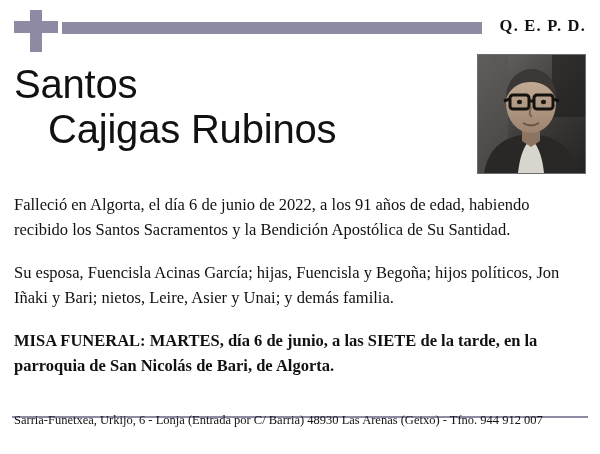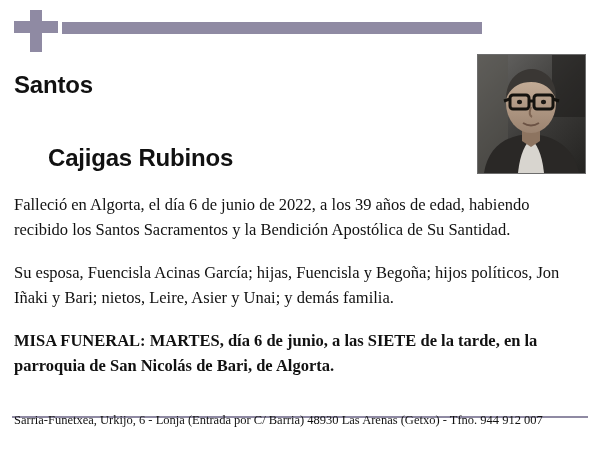--- a/index.html
+++ b/index.html
@@ -68,29 +68,28 @@
 
   
   .name-block {
     position: relative;
     padding: 10px 0 0 14px;
     height: 140px;
     box-sizing: border-box;
   }
   .name1, .name2 {
     font-family: "Liberation Sans", sans-serif;
-    font-weight: bold;
-    font-size: 24px;
+    font-weight: normal;
+    font-size: 40px;
     line-height: 45px;
     color: #111;
     letter-spacing: -0.2px;
   }
   .name2 {
     padding-left: 34px;
-    margin-top: 28px;
   }
   .photo {
     position: absolute;
     right: 14px;
     top: 2px;
     width: 107px;
     height: 118px;
     border: 1px solid #6d6d6d;
     overflow: hidden;
     background: #4a4a4a;
@@ -137,20 +136,21 @@
 <body>
 
 <div class="obit">
 
   <div class="header">
     <div class="cross">
       <div class="v"></div>
       <div class="h"></div>
     </div>
     <div class="band"></div>
+    <div class="qepd">Q. E. P. D.</div>
   </div>
 
   <div class="name-block">
     <div class="name1">Santos</div>
     <div class="name2">Cajigas Rubinos</div>
 
     <div class="photo">
       <svg width="107" height="118" viewBox="0 0 107 118" xmlns="http://www.w3.org/2000/svg">
         <defs>
           <linearGradient id="bg" x1="0" y1="0" x2="1" y2="1">
@@ -187,21 +187,21 @@
         <ellipse cx="41.5" cy="47" rx="2.6" ry="2.2" fill="#1b1814"></ellipse>
         <ellipse cx="65.5" cy="47" rx="2.6" ry="2.2" fill="#1b1814"></ellipse>
 
         <path d="M53 52 q-3 8 1 10" stroke="#7d6452" stroke-width="2" fill="none"></path>
         <path d="M45 68 q8 5 16 0" stroke="#6b5244" stroke-width="2" fill="none"></path>
       </svg>
     </div>
   </div>
 
   <div class="body-text">
-    <p class="para">Falleció en Algorta, el día 6 de junio de 2022, a los 39 años de edad, habiendo recibido los Santos Sacramentos y la Bendición Apostólica de Su Santidad.</p>
+    <p class="para">Falleció en Algorta, el día 6 de junio de 2022, a los 91 años de edad, habiendo recibido los Santos Sacramentos y la Bendición Apostólica de Su Santidad.</p>
     <p class="para">Su esposa, Fuencisla Acinas García; hijas, Fuencisla y Begoña; hijos políticos, Jon Iñaki y Bari; nietos, Leire, Asier y Unai; y demás familia.</p>
     <p class="para bold">MISA FUNERAL: MARTES, día 6 de junio, a las SIETE de la tarde, en la parroquia de San Nicolás de Bari, de Algorta.</p>
   </div>
 
   <div class="rule"></div>
   <div class="footer">Sarria-Funetxea, Urkijo, 6 - Lonja (Entrada por C/ Barria) 48930 Las Arenas (Getxo) - Tfno. 944 912 007</div>
 
 </div>
 
 </body></html>

